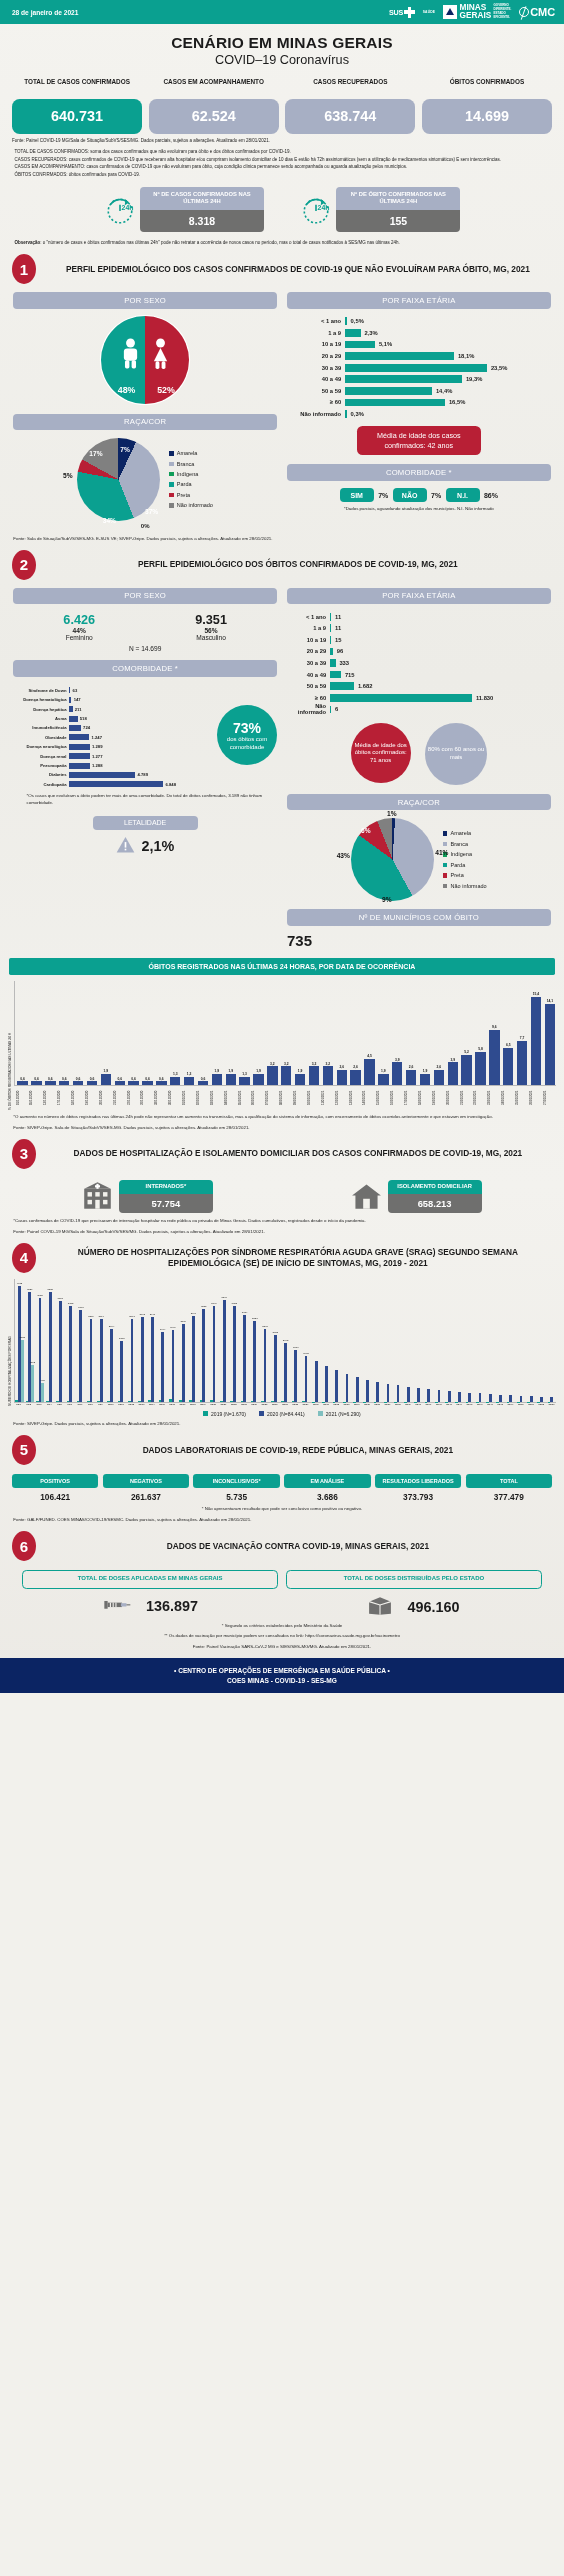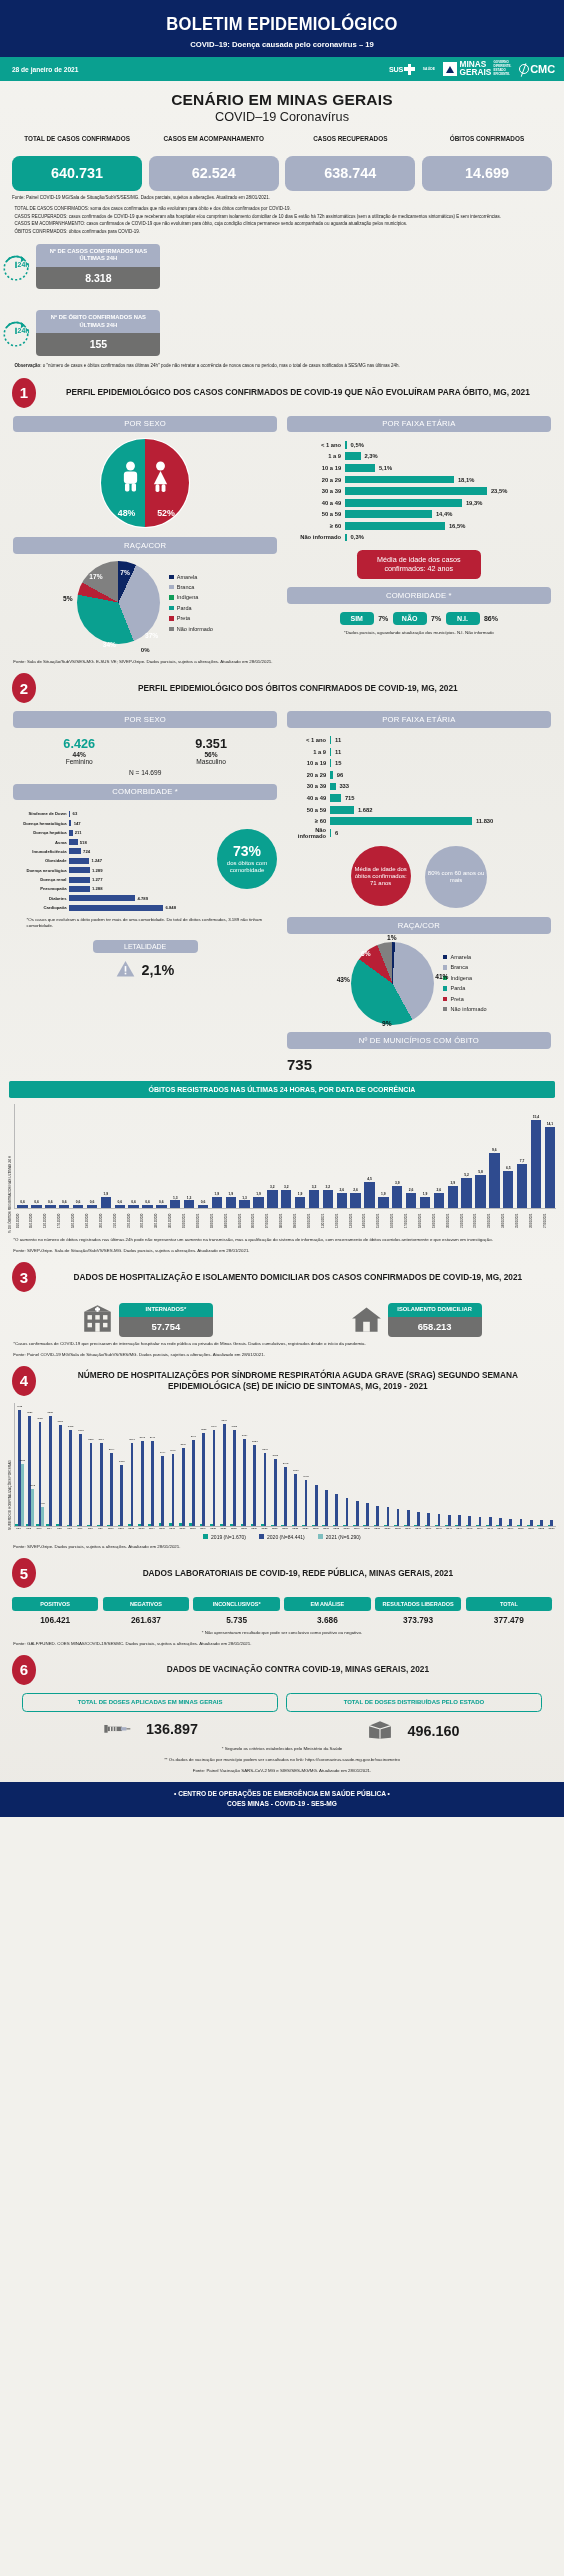--- a/index.html
+++ b/index.html
@@ -108,21 +108,21 @@
     font-size:4.5px; padding:4.4px 12px 0; line-height:1.4;
     font-family:"Liberation Sans Narrow","Liberation Sans",sans-serif;
   }
   .defs {
     font-size:4.5px; padding:4.4px 14.4px 0; line-height:1.55; text-align:justify;
     font-family:"Liberation Sans Narrow","Liberation Sans",sans-serif;
   }
   .defs p { margin-bottom: 0.6px; }
 
   
-  .h24row { display:flex; justify-content:center; gap:21px; padding:7.7px 0 2.2px;flex-direction:column; }
+  .h24row { display:flex; justify-content:center; gap:36px; padding:7.7px 0 2.2px; }
   .h24 { display:flex; align-items:center; gap:4.4px; }
   .clock { width:32px; height:32px; position:relative; }
   .clock svg { width:32px; height:32px; }
   .h24box { width:124px; border-radius:3.9px; overflow:hidden; }
   .h24box .top {
     background:#a7afc4; color:#fff; font-size:5.8px; font-weight:700;
     text-align:center; padding:3.9px 2.2px; line-height:1.3;
     font-family:"Liberation Sans Narrow","Liberation Sans",sans-serif;
   }
   .h24box .bot {
@@ -329,24 +329,20 @@
   .footer {
     background:#0b2463;color:#fff;text-align:center;padding:7.7px 0;
     font-size:6.6px;font-weight:700;line-height:1.5;margin-top:7.7px;
     font-family:"Liberation Sans Narrow","Liberation Sans",sans-serif;}
 </style>
 </head>
 <body>
 
 <div class="page">
 
-  <div class="header">
-    <h1>BOLETIM EPIDEMIOLÓGICO</h1>
-    <h2>COVID–19: Doença causada pelo coronavírus – 19</h2>
-  </div>
 
   <div class="logobar">
     <div class="date">28 de janeiro de 2021</div>
     <div class="logos">
       <div class="logo-sus">
         <span class="txt">SUS</span>
         <span class="cross"></span>
       </div>
       <div class="logo-saude">SAÚDE</div>
       <div class="mg-logo">

